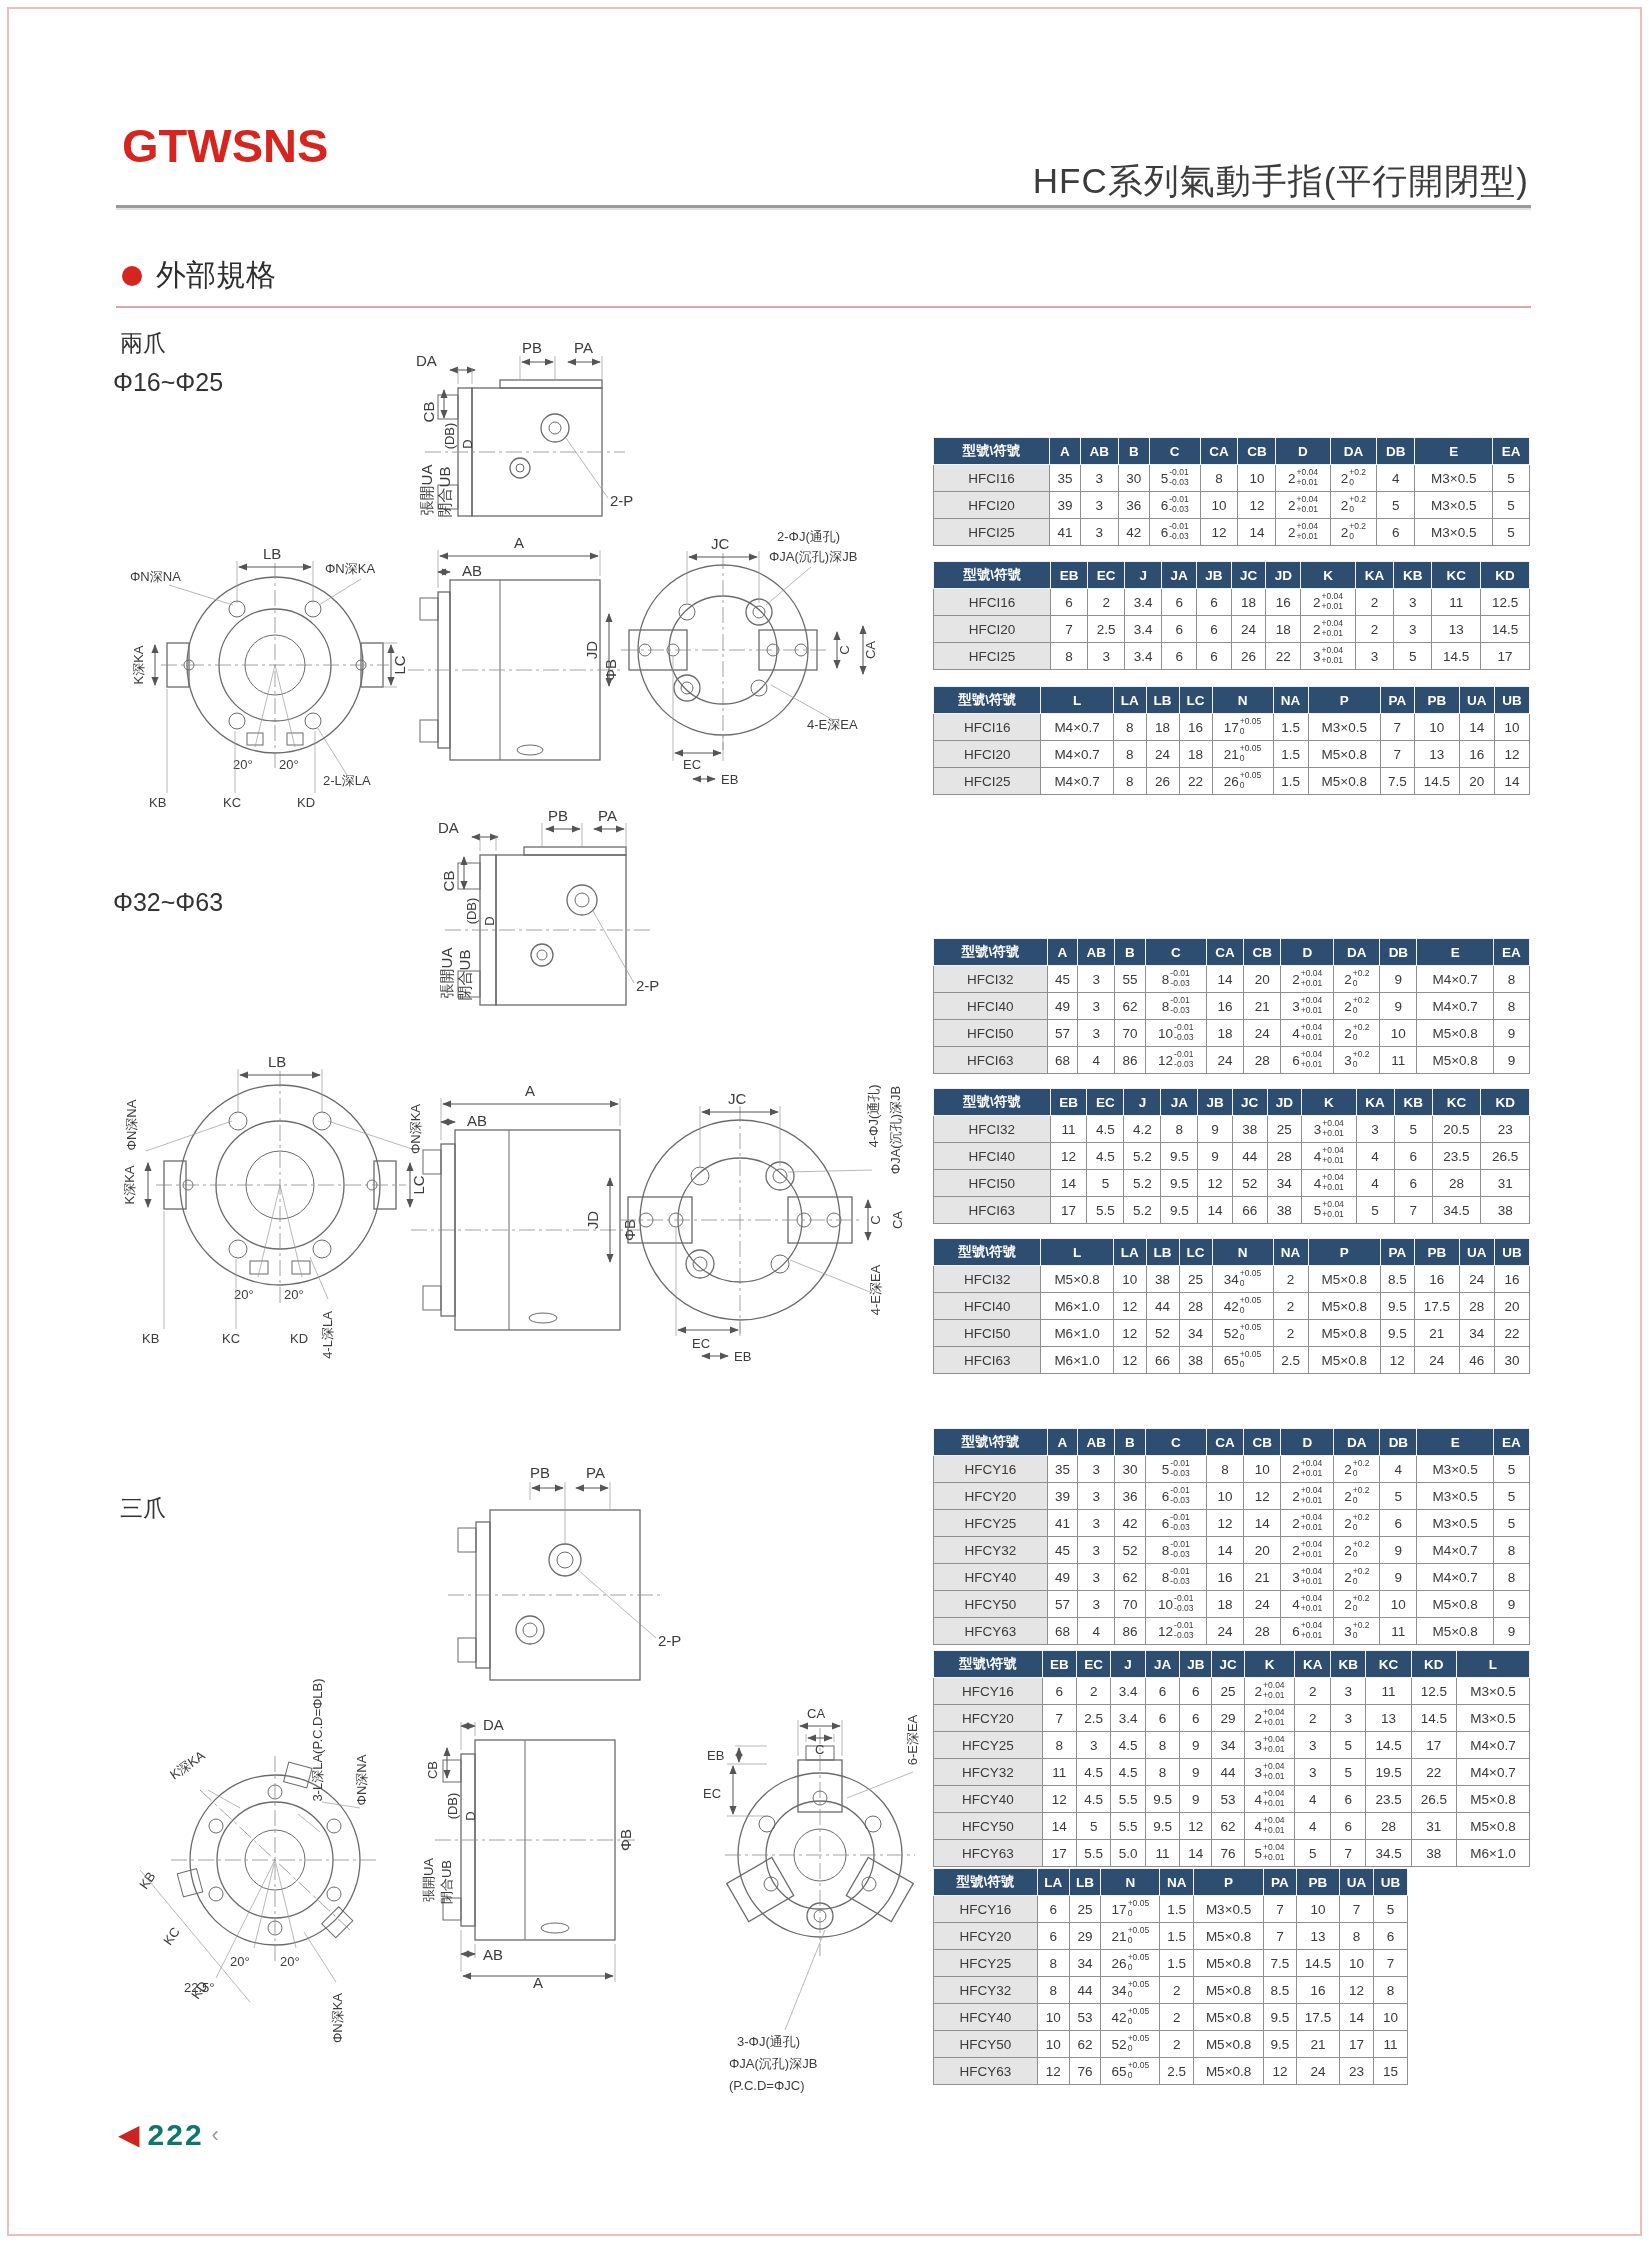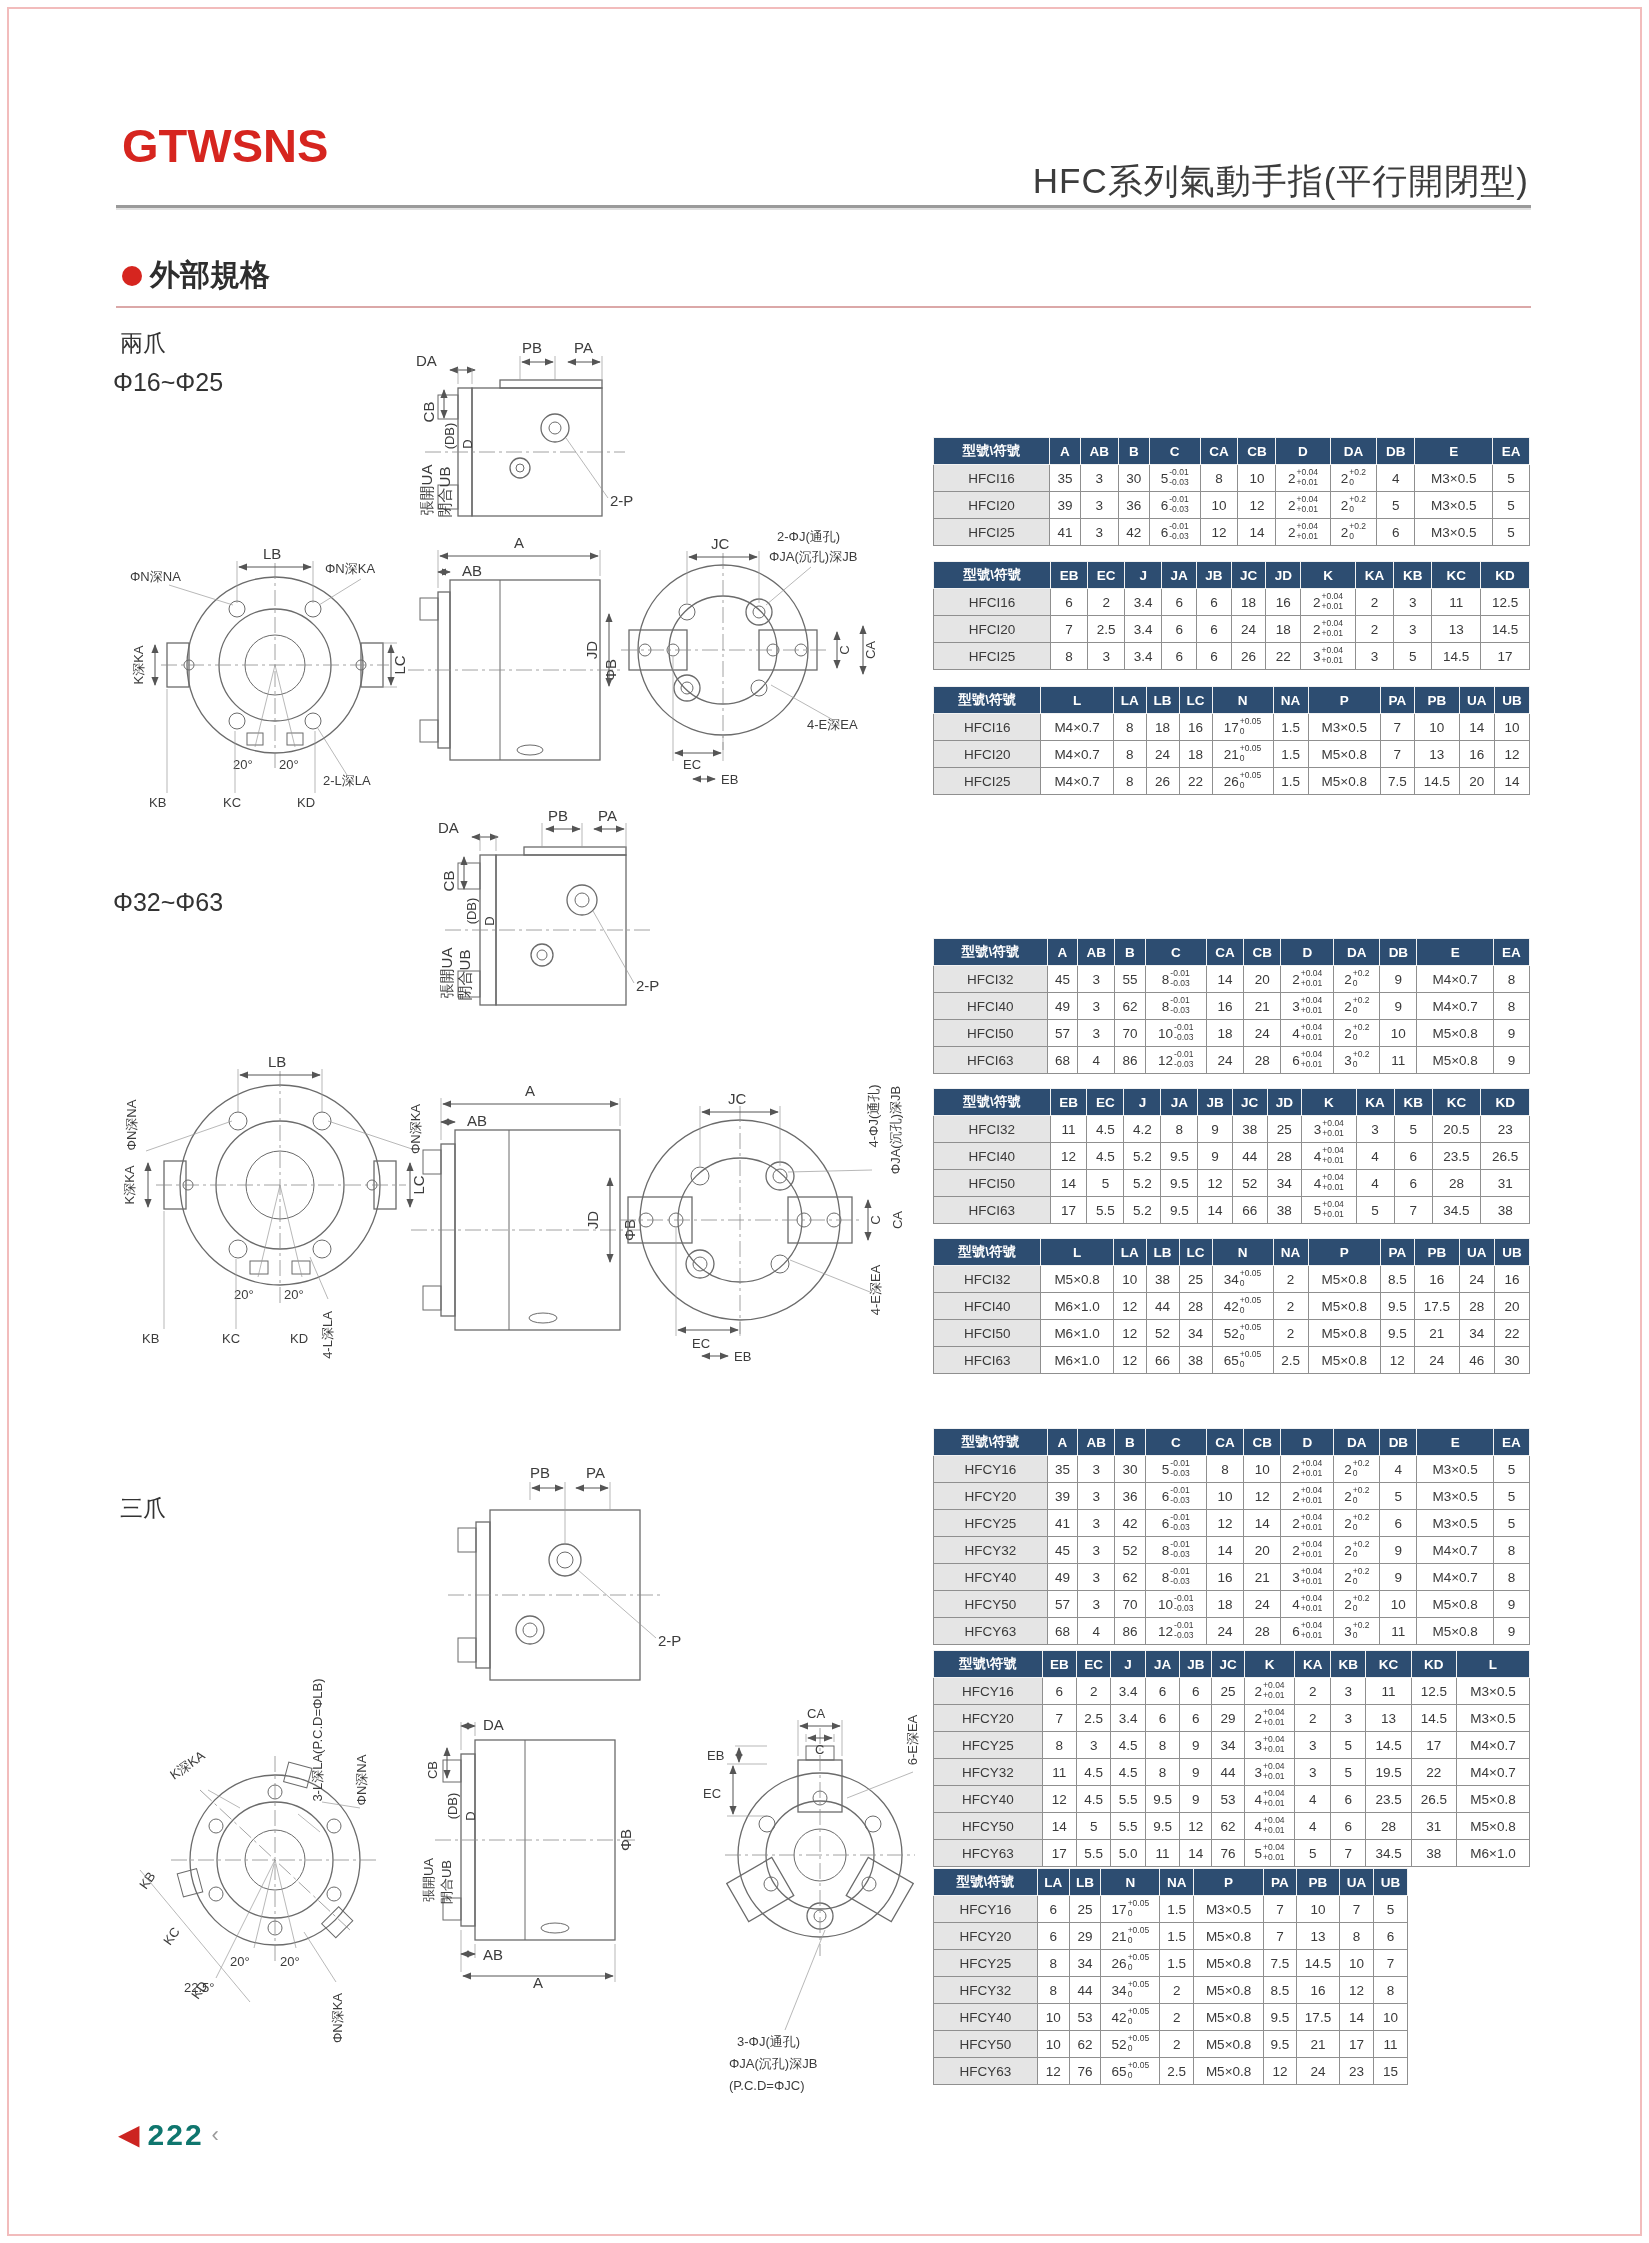--- a/index.html
+++ b/index.html
@@ -3,21 +3,21 @@
 <meta charset="utf-8">
 <style>
   html,body{margin:0;padding:0;background:#ffffff;}
   .page{position:relative;width:1649px;height:2243px;background:#fff;overflow:hidden;
         font-family:"Liberation Sans",sans-serif;color:#3a3a3a;}
   .frame{position:absolute;inset:7px;border:2px solid #f2bcbc;pointer-events:none;}
   .brand{position:absolute;left:122px;top:118px;font-size:47px;font-weight:900;
          color:#d6251f;letter-spacing:0px;}
   .doctitle{position:absolute;right:120px;top:158px;font-size:35px;color:#3c3c3c;letter-spacing:1px;}
   .toprule{position:absolute;left:116px;right:118px;top:205px;height:3px;background:#9a9a9a;border-bottom:2px solid #e2e2e2;}
-  .secthead{position:absolute;left:122px;top:255px;font-size:30px;font-weight:bold;color:#2e2e2e;display:flex;align-items:center;gap:8px;}
+  .secthead{position:absolute;left:122px;top:255px;font-size:30px;font-weight:normal;color:#2e2e2e;display:flex;align-items:center;gap:14px;}
   .reddot{width:20px;height:20px;border-radius:50%;background:#d6251f;display:inline-block;}
   .secrule{position:absolute;left:116px;right:118px;top:306px;height:2px;background:#dba8a8;}
   .lbl{position:absolute;font-size:23px;color:#333;}
   .sublbl{position:absolute;font-size:25px;color:#333;text-align:center;}
   svg{position:absolute;overflow:visible;}
   .dl{stroke:#6b6b6b;stroke-width:1.3;fill:none;}
   .dl2{stroke:#6b6b6b;stroke-width:1;fill:none;}
   .cl{stroke:#8c8c8c;stroke-width:0.8;fill:none;stroke-dasharray:16 4 3 4;}
   .dim{stroke:#555;stroke-width:1;fill:none;}
   .thin{stroke:#999;stroke-width:0.7;fill:none;}

